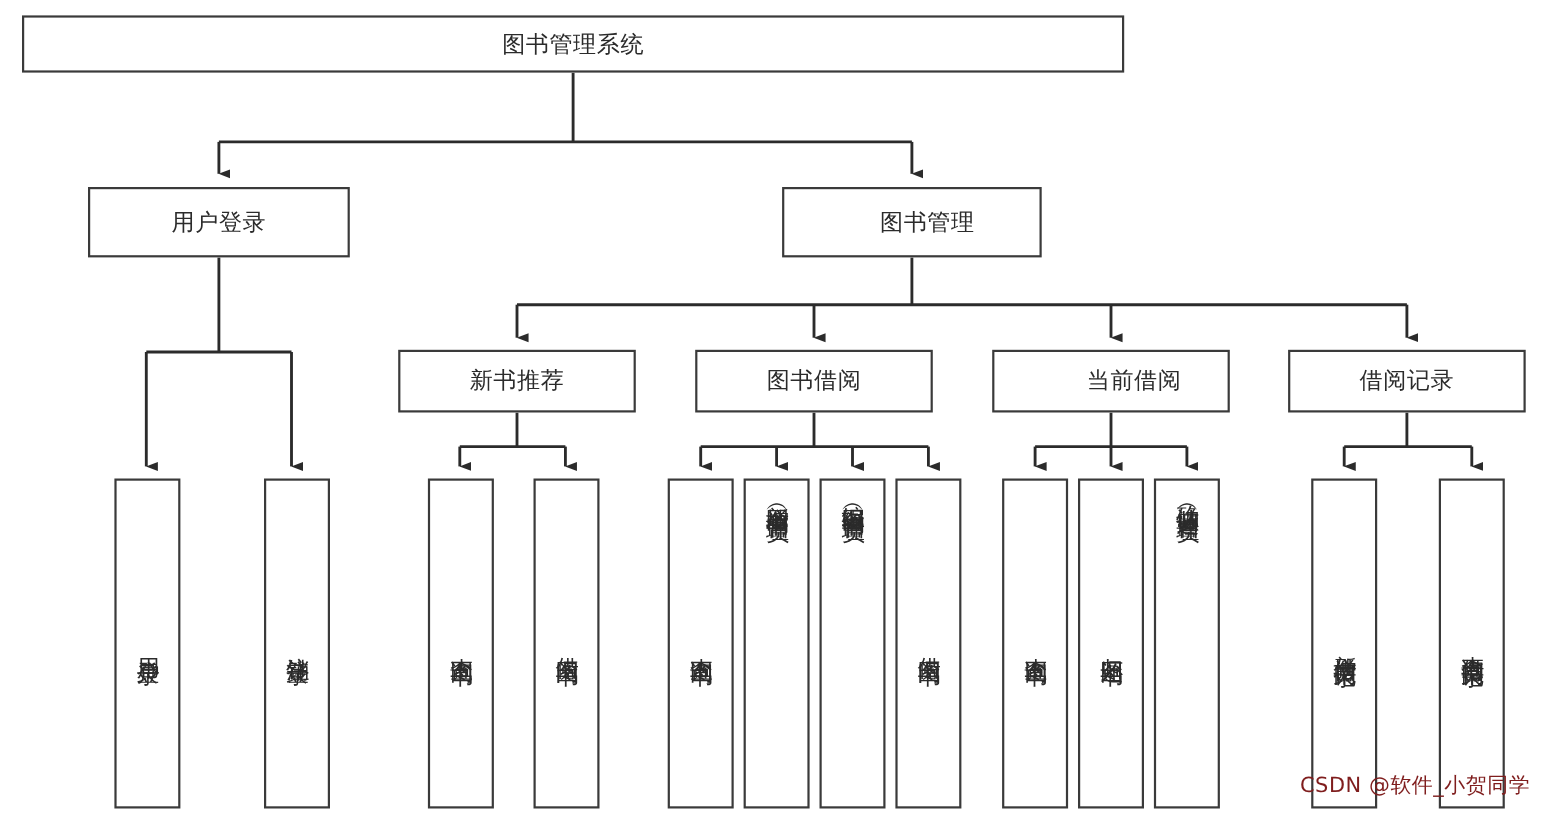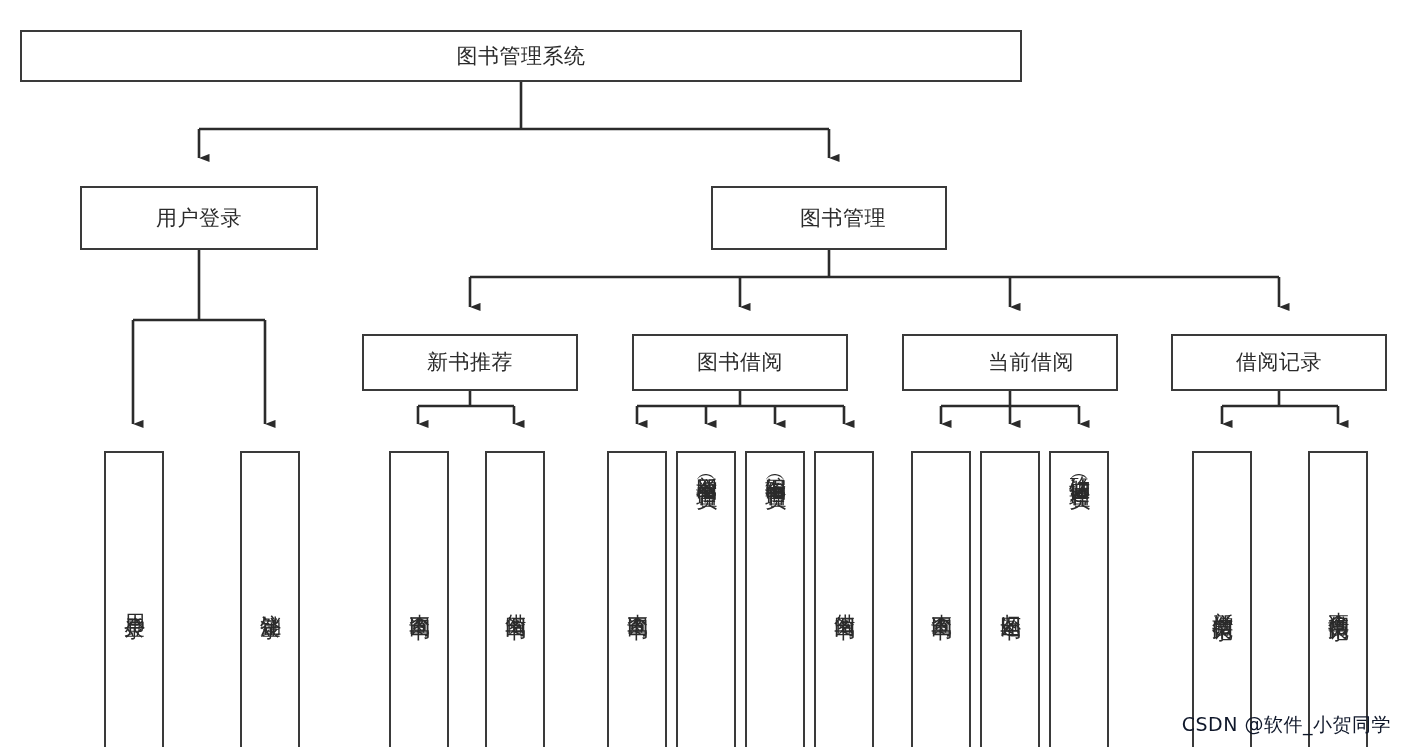--- a/index.html
+++ b/index.html
@@ -26,21 +26,20 @@
   }
   .node-box {
     position: absolute;
     box-sizing: border-box;
     background: #ffffff;
     border: 2px solid #3a3a3a;
     display: flex;
     align-items: center;
     justify-content: center;
     overflow: hidden;
-    margin-top: 16px;
   }
   .node-label {
     color: #2b2b2b;
     font-size: 21px;
     line-height: 1.18;
     letter-spacing: 0.5px;
     white-space: nowrap;
     text-align: center;
   }
   .node-box.vertical {
@@ -56,22 +55,22 @@
     letter-spacing: 2px;
     white-space: nowrap;
   }
   .node-box.vertical.center-text {
     align-items: center;
     padding-top: 0;
   }
   #watermark {
     position: absolute;
     right: 14px;
-    bottom: 9px;
-    color: #0f172a;
+    bottom: 20px;
+    color: #7f1d1d;
     font-size: 19px;
     letter-spacing: 0.5px;
     white-space: nowrap;
     pointer-events: none;
   }
 </style>
 </head>
 <body>
 
 <div id="diagram-root">

